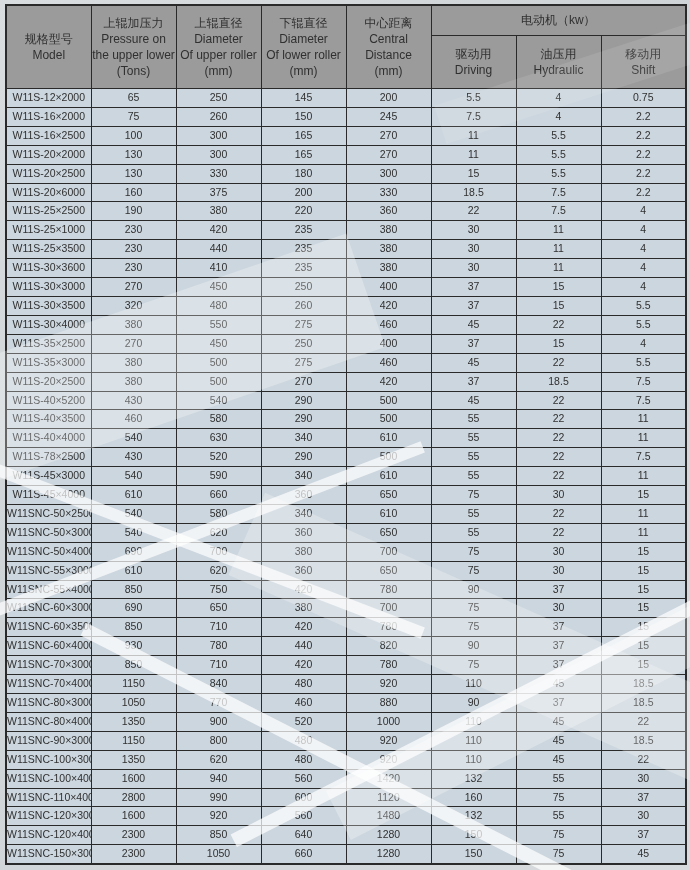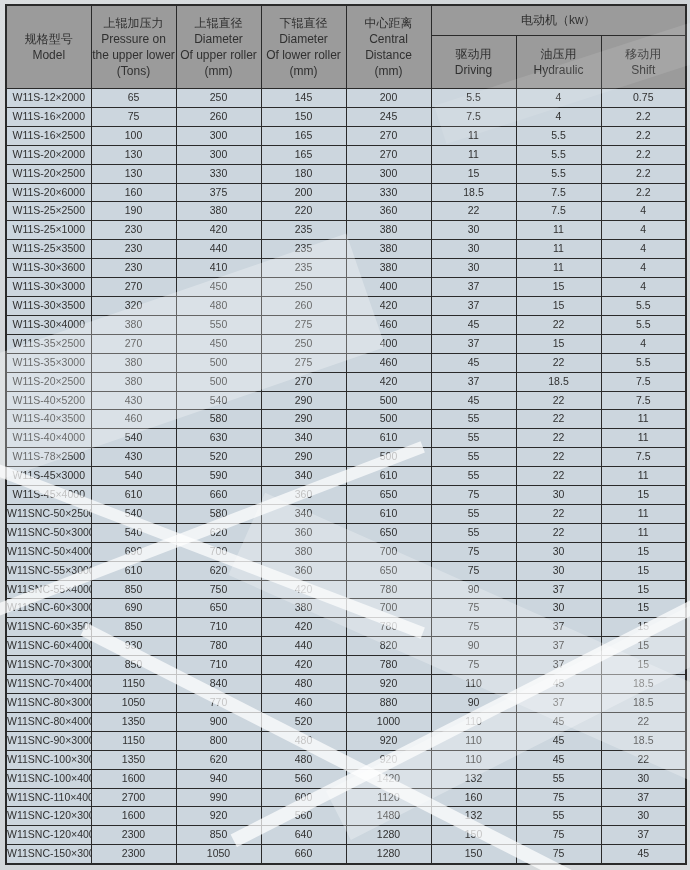--- a/index.html
+++ b/index.html
@@ -469,21 +469,21 @@
           <td>1600</td>
           <td>940</td>
           <td>560</td>
           <td>1420</td>
           <td>132</td>
           <td>55</td>
           <td>30</td>
         </tr>
         <tr>
           <td>W11SNC-110×4000</td>
-          <td>2700</td>
+          <td>2800</td>
           <td>990</td>
           <td>600</td>
           <td>1120</td>
           <td>160</td>
           <td>75</td>
           <td>37</td>
         </tr>
         <tr>
           <td>W11SNC-120×3000</td>
           <td>1600</td>

